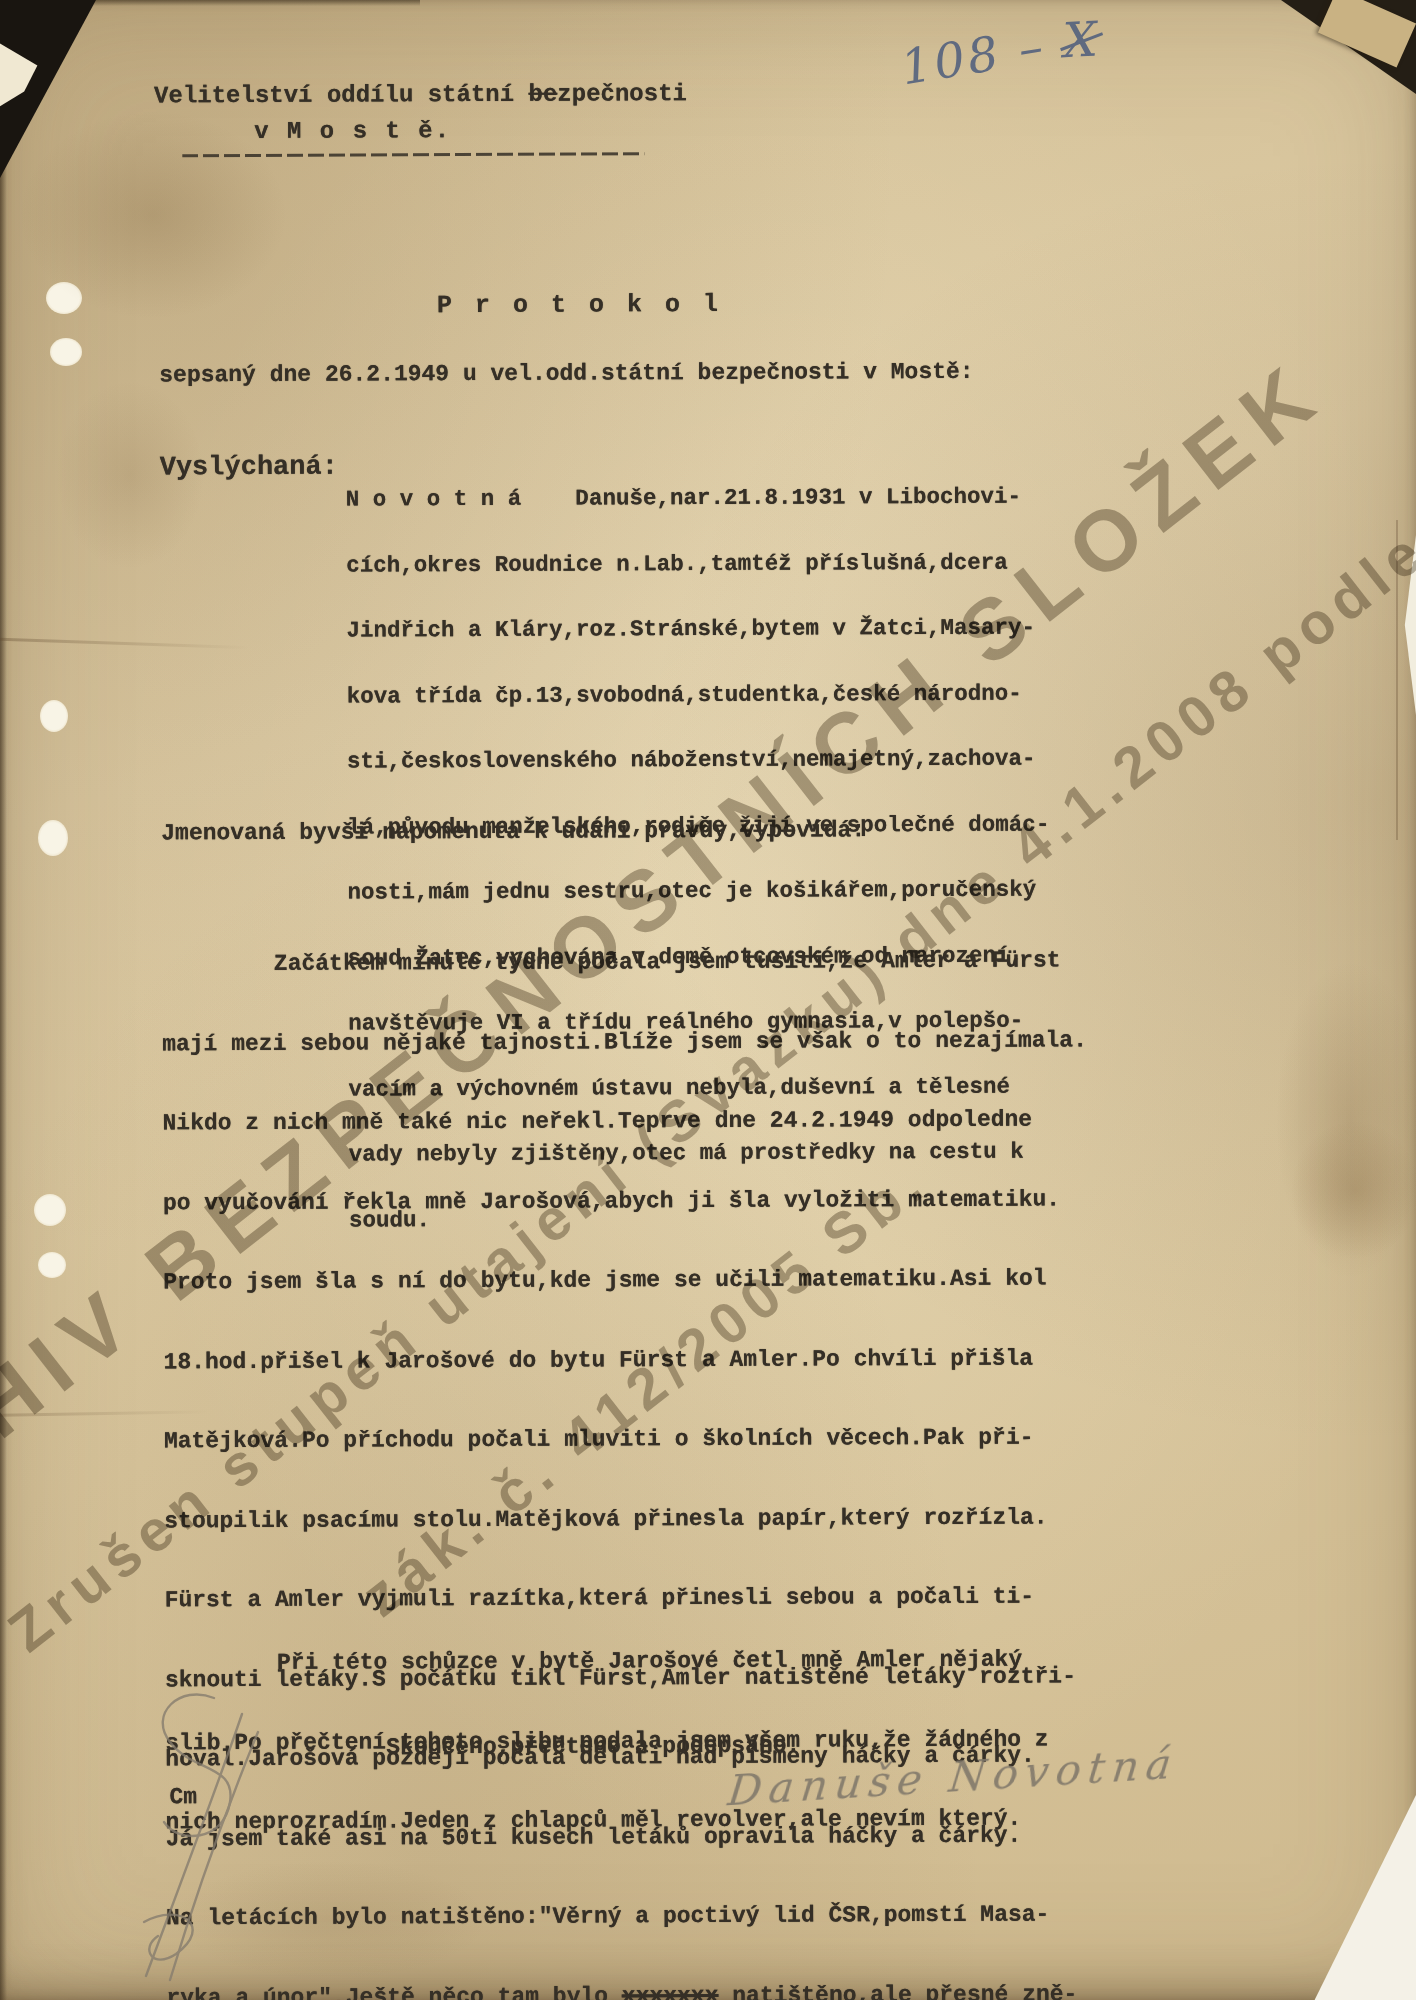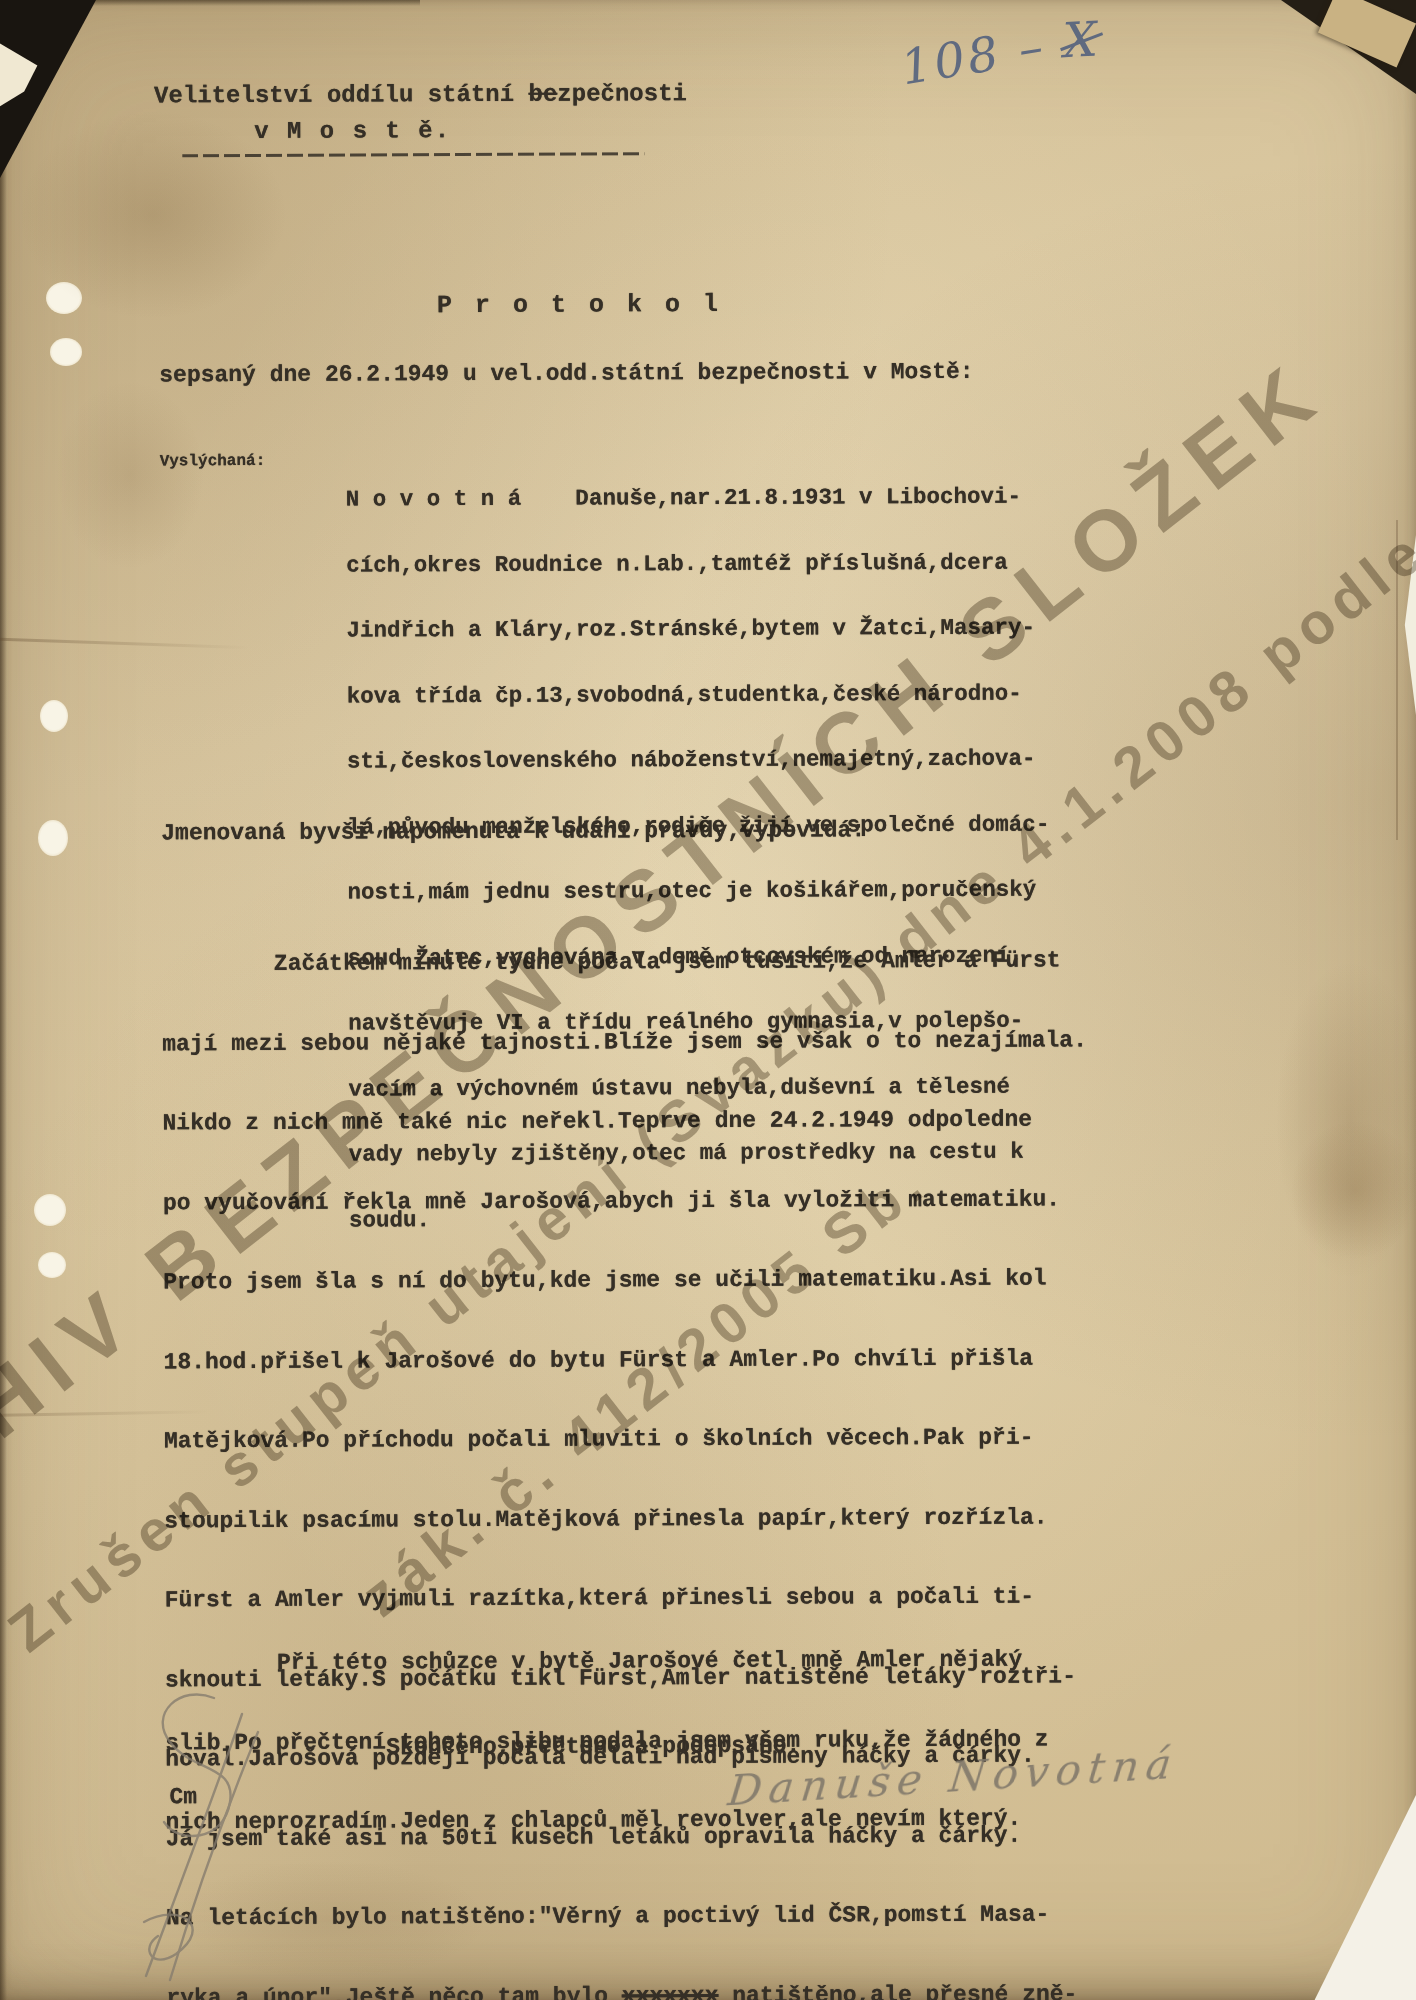--- a/index.html
+++ b/index.html
@@ -86,21 +86,21 @@
   <div class="content">
 
     <div class="abs typed" style="left:158px;top:80px;font-size:24px;"><span>Velitelství oddílu státní </span><span class="strike-be">be</span><span>zpečnosti</span></div>
     <div class="abs typed" style="left:258px;top:116px;font-size:24px;letter-spacing:2px;">v M o s t ě.</div>
     <div class="abs underline-bar" style="left:186px;top:152px;width:462px;"></div>
 
     <div class="abs typed" style="left:440px;top:290px;font-size:25px;letter-spacing:4px;">P r o t o k o l</div>
 
     <div class="abs typed" style="left:162px;top:360px;font-size:23px;">sepsaný dne 26.2.1949 u vel.odd.státní bezpečnosti v Mostě:</div>
 
-    <div class="abs typed" style="left:162px;top:450px;font-size:16px;">Vyslýchaná:</div>
+    <div class="abs typed" style="left:162px;top:450px;font-size:27px;">Vyslýchaná:</div>
 
     <div class="abs typed iblock" style="left:348px;top:448px;">
       <div>N o v o t n á    Danuše,nar.21.8.1931 v Libochovi-</div>
       <div>cích,okres Roudnice n.Lab.,tamtéž příslušná,dcera</div>
       <div>Jindřich a Kláry,roz.Stránské,bytem v Žatci,Masary-</div>
       <div>kova třída čp.13,svobodná,studentka,české národno-</div>
       <div>sti,československého náboženství,nemajetný,zachova-</div>
       <div>lá,původu manželského,rodiče žijí ve společné domác-</div>
       <div>nosti,mám jednu sestru,otec je košikářem,poručenský</div>
       <div>soud Žatec,vychována v domě otcovském od narození,</div>

